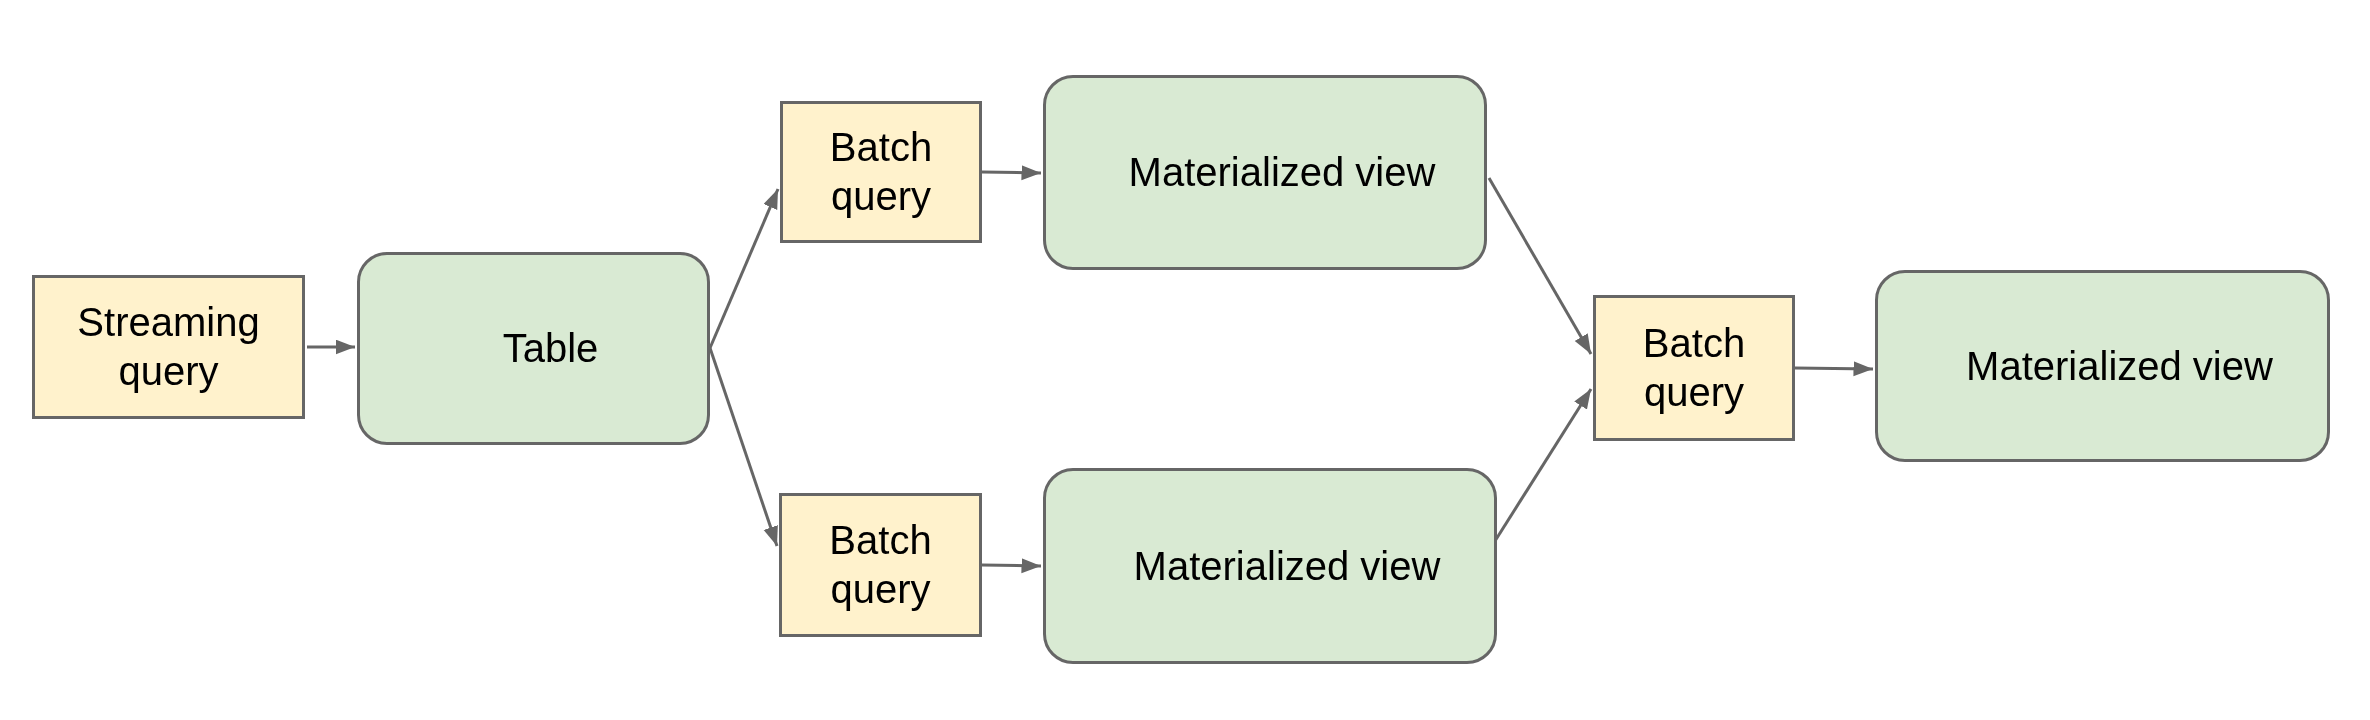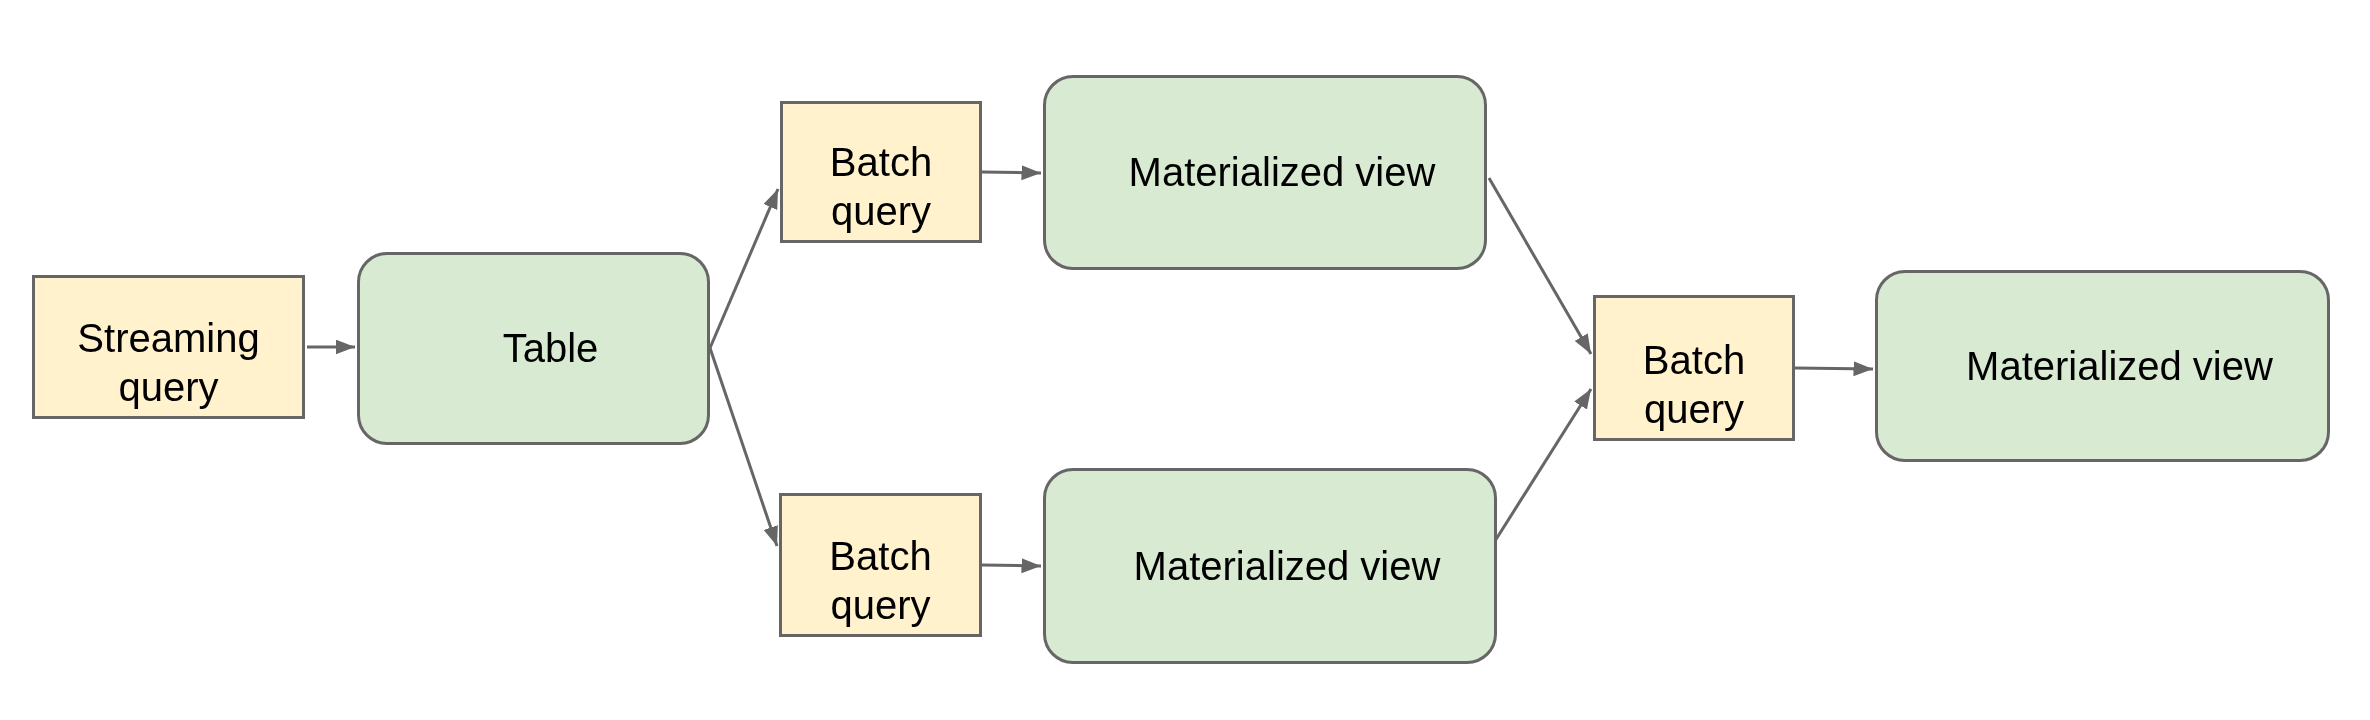--- a/index.html
+++ b/index.html
@@ -36,21 +36,20 @@
     justify-content:center;
     text-align:center;
     font-size:40px;
     line-height:1.22;
     color:var(--text);
     padding:4px 10px;
   }
   .node.query{
     background:var(--query-fill);
     border:3px solid var(--border);
-    align-items:flex-end;
   }
   .node.view{
     background:var(--view-fill);
     border:3px solid var(--border);
     border-radius:30px;
     padding-left:44px;
   }
   #n-streaming   {left:32px;   top:275px; width:273px; height:144px;}
   #n-table       {left:357px;  top:252px; width:353px; height:193px;}
   #n-batch-top   {left:780px;  top:101px; width:202px; height:142px;}

